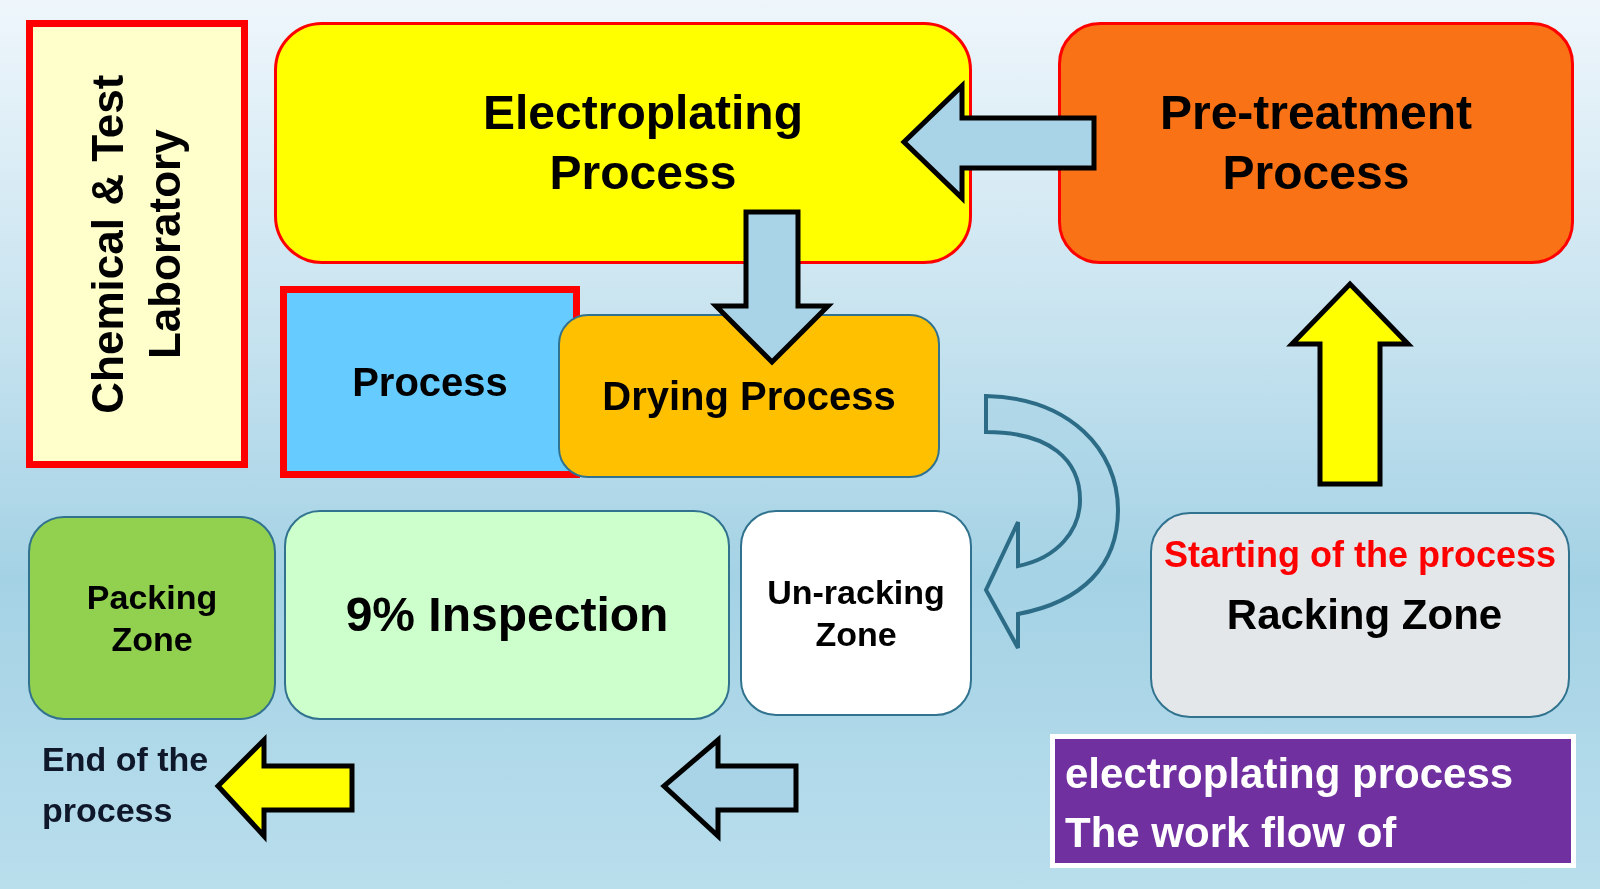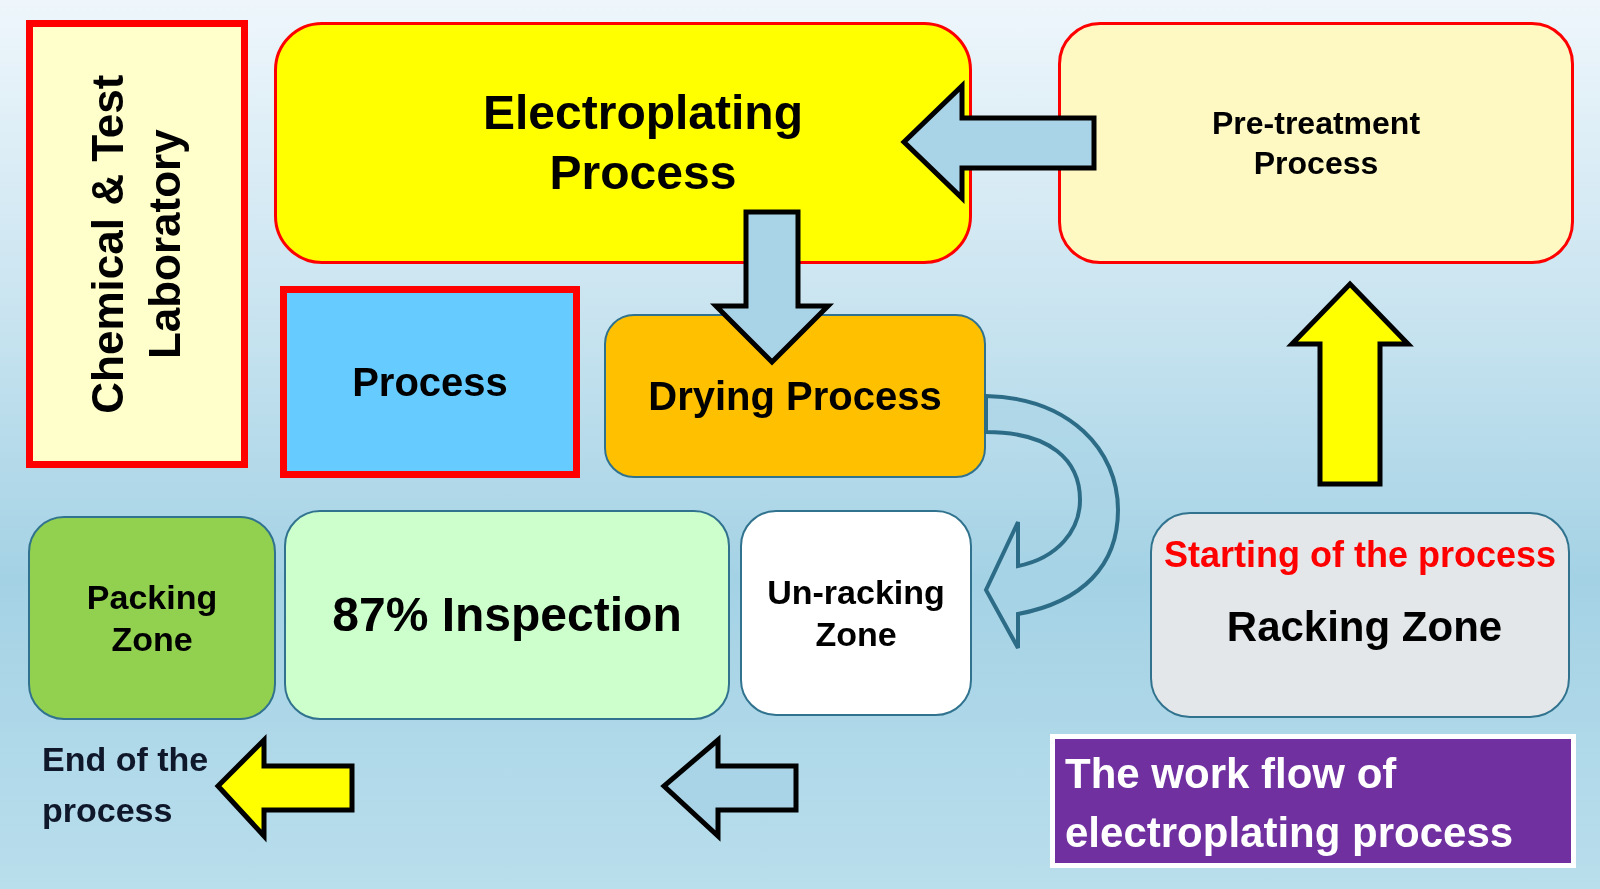--- a/index.html
+++ b/index.html
@@ -9,27 +9,27 @@
     font-family: "Liberation Sans", "DejaVu Sans", sans-serif;
   }
   .box {
     position: absolute; box-sizing: border-box;
     display: flex; flex-direction: column; align-items: center; justify-content: center;
     text-align: center; font-weight: bold; color: #000; line-height: 1.25;
   }
   .lab { left: 26px; top: 20px; width: 222px; height: 448px; background: #ffffcc; border: 7px solid #ff0000; }
   .lab .vert { transform: rotate(-90deg); white-space: nowrap; font-size: 44px; line-height: 1.3; }
   .electro { left: 274px; top: 22px; width: 698px; height: 242px; background: #ffff00; border: 3px solid #ff0000; border-radius: 48px; font-size: 48px; padding-left: 40px; }
-  .pretreat { left: 1058px; top: 22px; width: 516px; height: 242px; background: #fef9c3; border: 3px solid #ff0000; border-radius: 42px; font-size: 32px; }
+  .pretreat { left: 1058px; top: 22px; width: 516px; height: 242px; background: #f97316; border: 3px solid #ff0000; border-radius: 42px; font-size: 48px; }
   .control { left: 280px; top: 286px; width: 300px; height: 192px; background: #66ccff; border: 7px solid #ff0000; font-size: 40px; }
-  .drying { left: 604px; top: 314px; width: 382px; height: 164px; background: #ffc000; border: 2px solid #31738f; border-radius: 30px; font-size: 40px; }
+  .drying { left: 558px; top: 314px; width: 382px; height: 164px; background: #ffc000; border: 2px solid #31738f; border-radius: 30px; font-size: 40px; }
   .packing { left: 28px; top: 516px; width: 248px; height: 204px; background: #92d050; border: 2px solid #31738f; border-radius: 36px; font-size: 34px; }
   .inspect { left: 284px; top: 510px; width: 446px; height: 210px; background: #ccffcc; border: 2px solid #31738f; border-radius: 36px; font-size: 48px; }
   .unrack { left: 740px; top: 510px; width: 232px; height: 206px; background: #ffffff; border: 2px solid #31738f; border-radius: 36px; font-size: 34px; }
-  .racking { left: 1150px; top: 512px; width: 420px; height: 206px; background: #e4e7e9; border: 2px solid #31738f; border-radius: 40px; justify-content: flex-start; padding-top: 18px; gap: 12px; }
+  .racking { left: 1150px; top: 512px; width: 420px; height: 206px; background: #e4e7e9; border: 2px solid #31738f; border-radius: 40px; justify-content: flex-start; padding-top: 18px; }
   .racking .start { color: #ff0000; font-size: 36px; }
   .racking .zone { font-size: 42px; margin-top: 12px; margin-left: 9px; }
   .endtext { position: absolute; left: 42px; top: 734px; color: #0f172a; font-weight: bold; font-size: 34px; line-height: 1.5; }
   .title { position: absolute; left: 1050px; top: 734px; width: 526px; height: 134px; box-sizing: border-box; background: #7030a0; border: 5px solid #ffffff; color: #ffffff; font-weight: bold; font-size: 42px; line-height: 1.4; padding: 6px 10px; }
   svg.arrows { position: absolute; left: 0; top: 0; }
 </style>
 </head>
 <body>
 
 <div class="box lab">
@@ -56,41 +56,41 @@
 <div class="box drying">
   <div>Drying Process</div>
 </div>
 
 <div class="box packing">
   <div>Packing</div>
   <div>Zone</div>
 </div>
 
 <div class="box inspect">
-  <div>87% Inspection</div>
+  <div>9% Inspection</div>
 </div>
 
 <div class="box unrack">
   <div>Un-racking</div>
   <div>Zone</div>
 </div>
 
 <div class="box racking">
   <div class="start">Starting of the process</div>
   <div class="zone">Racking Zone</div>
 </div>
 
 <div class="endtext">
   <div>End of the</div>
   <div>process</div>
 </div>
 
 <div class="title">
+  <div>electroplating process</div>
   <div>The work flow of</div>
-  <div>electroplating process</div>
 </div>
 
 <svg class="arrows" width="1600" height="889">
 
   <polygon points="1320,484 1320,344 1292,344 1350,284 1408,344 1380,344 1380,484" fill="#ffff00" stroke="#000" stroke-width="5" stroke-linejoin="miter"></polygon>
 
   <polygon points="1094,118 962,118 962,86 904,142 962,198 962,168 1094,168" fill="#a9d3e6" stroke="#000" stroke-width="5"></polygon>
 
   <polygon points="746,212 798,212 798,306 828,306 772,362 716,306 746,306" fill="#a9d3e6" stroke="#000" stroke-width="5"></polygon>
 

